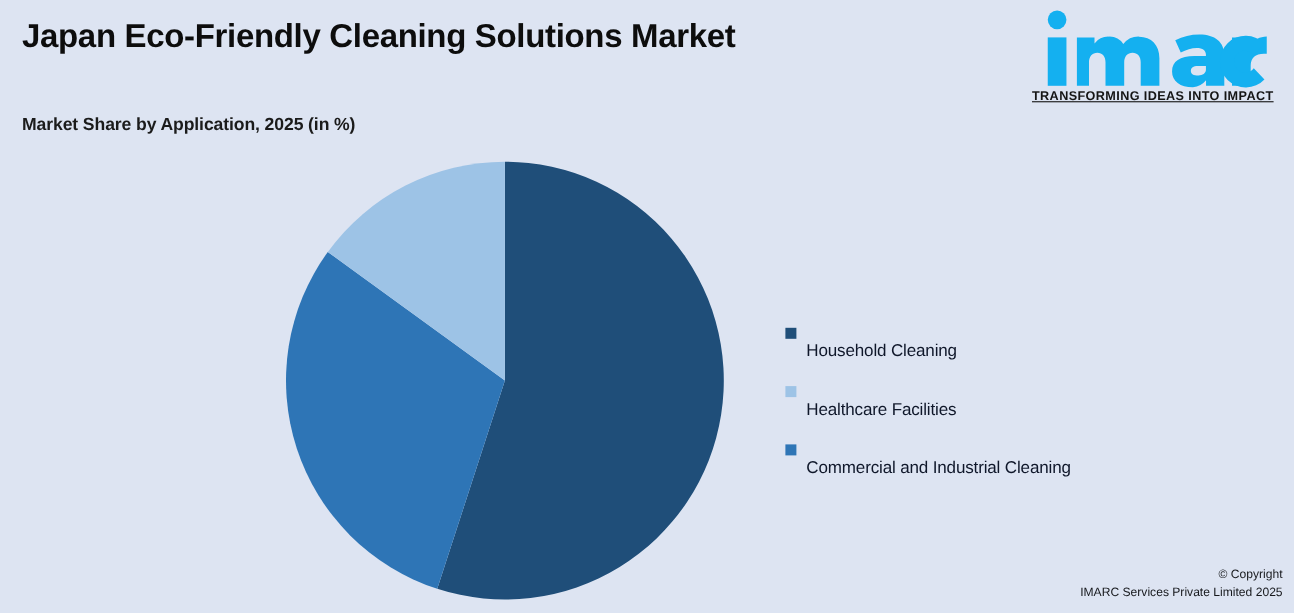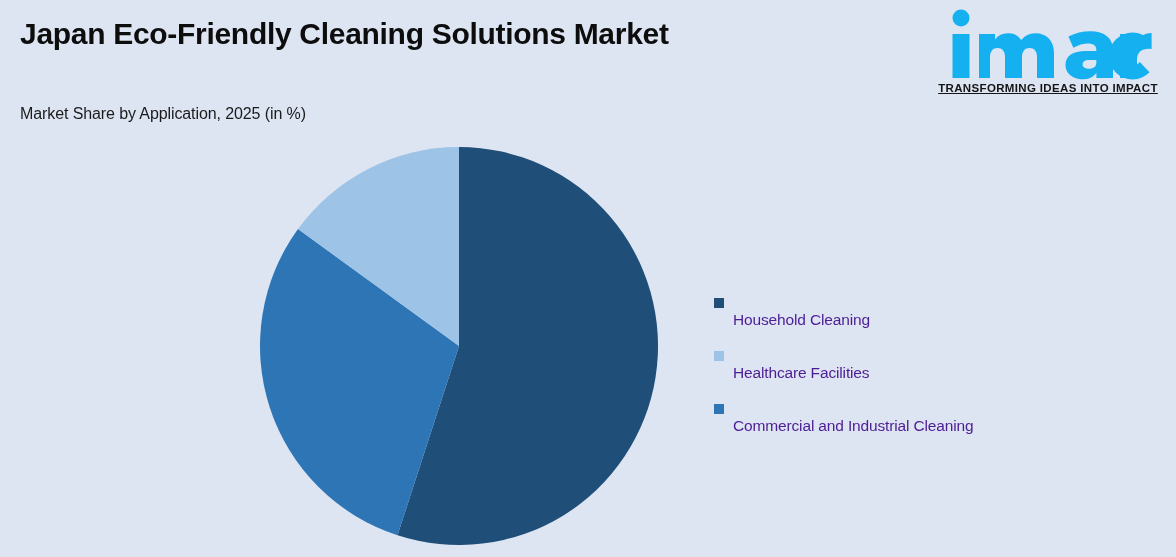--- a/index.html
+++ b/index.html
@@ -39,21 +39,21 @@
     line-height: 1.33;
     letter-spacing: -0.3px;
     color: #0d0d0d;
     font-family: "Liberation Sans", sans-serif;
   }
   .chart-subtitle {
     position: absolute;
     left: 20px;
     top: 105px;
     font-size: 16px;
-    font-weight: normal;
+    font-weight: bold;
     color: #1b1b1b;
     letter-spacing: -0.1px;
     font-family: "Liberation Sans", sans-serif;
   }
 
   
   .logo-block {
     position: absolute;
     right: 8px;
     top: 8px;
@@ -99,21 +99,21 @@
   }
   .legend-swatch {
     width: 10px;
     height: 10px;
     flex: 0 0 10px;
     margin-right: 9px;
     display: inline-block;
   }
   .legend-label {
     font-size: 15.5px;
-    color: #4c1d95;
+    color: #0f172a;
     letter-spacing: -0.15px;
     white-space: nowrap;
     font-family: "Liberation Sans", sans-serif;
     margin-top: 34px;
   }
 
   
   .copyright {
     position: absolute;
     right: 10px;
@@ -182,14 +182,18 @@
     <div class="legend-item">
       <span class="legend-swatch" style="background: rgb(157, 195, 230);"></span>
       <span class="legend-label">Healthcare Facilities</span>
     </div>
     <div class="legend-item">
       <span class="legend-swatch" style="background: rgb(46, 117, 182);"></span>
       <span class="legend-label">Commercial and Industrial Cleaning</span>
     </div>
   </div>
 
+  <div class="copyright">
+    <div>© Copyright</div>
+    <div>IMARC Services Private Limited 2025</div>
+  </div>
 
 </div>
 
 </body></html>

